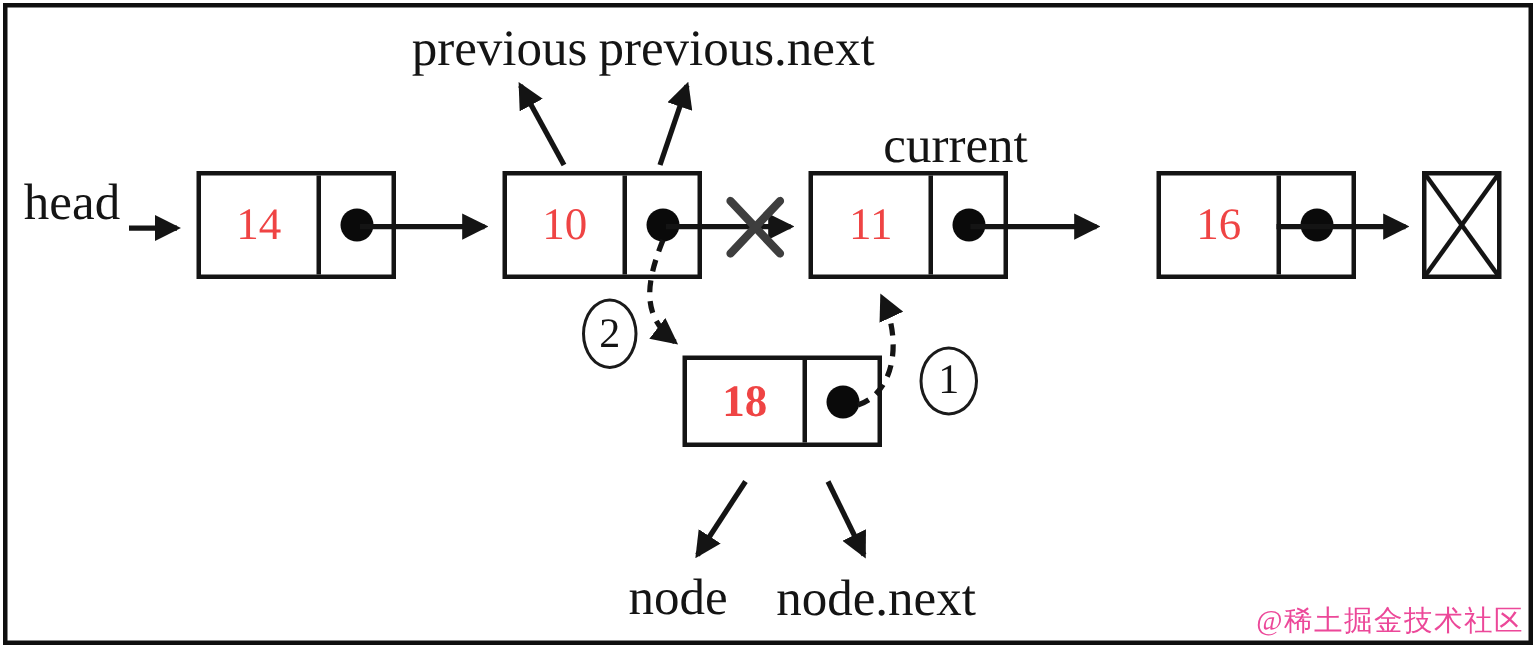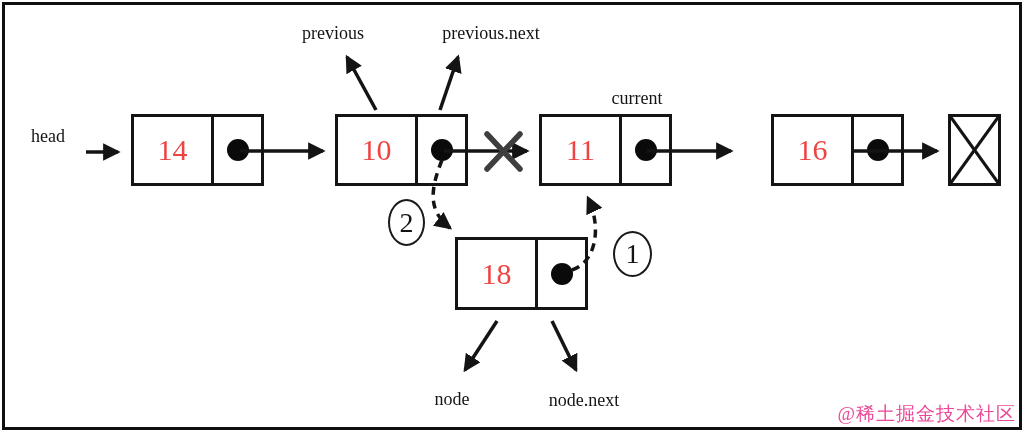--- a/index.html
+++ b/index.html
@@ -68,21 +68,21 @@
     position: absolute;
     left: 0; top: 0;
     width: 1024px;
     height: 432px;
     pointer-events: none;
   }
   
   .lbl {
     position: absolute;
     transform: translate(-50%, -50%);
-    font-size: 18px;
+    font-size: 34px;
     color: #141414;
     white-space: nowrap;
     line-height: 1;
   }
   .badge {
     position: absolute;
     box-sizing: border-box;
     border: 2.5px solid #1a1a1a;
     border-radius: 50%;
     background: transparent;
@@ -128,21 +128,21 @@
     </div>
   </div>
 
   <div class="nodebox" style="left:743px; top:114px;margin-left:28px;">
     <div class="cell-data">16</div>
     <div class="cell-ptr">
       <span class="dot"></span>
     </div>
   </div>
 
-  <div class="nodebox" style="left:455px; top:237px; height:73px;">
+  <div class="nodebox" style="left:455px; top:237px; height:61px;font-weight:bold;">
     <div class="cell-data">18</div>
     <div class="cell-ptr">
       <span class="dot"></span>
     </div>
   </div>
 
   <div class="nullbox"></div>
 
   <svg class="wires" viewBox="0 0 1024 432">
     <defs>

